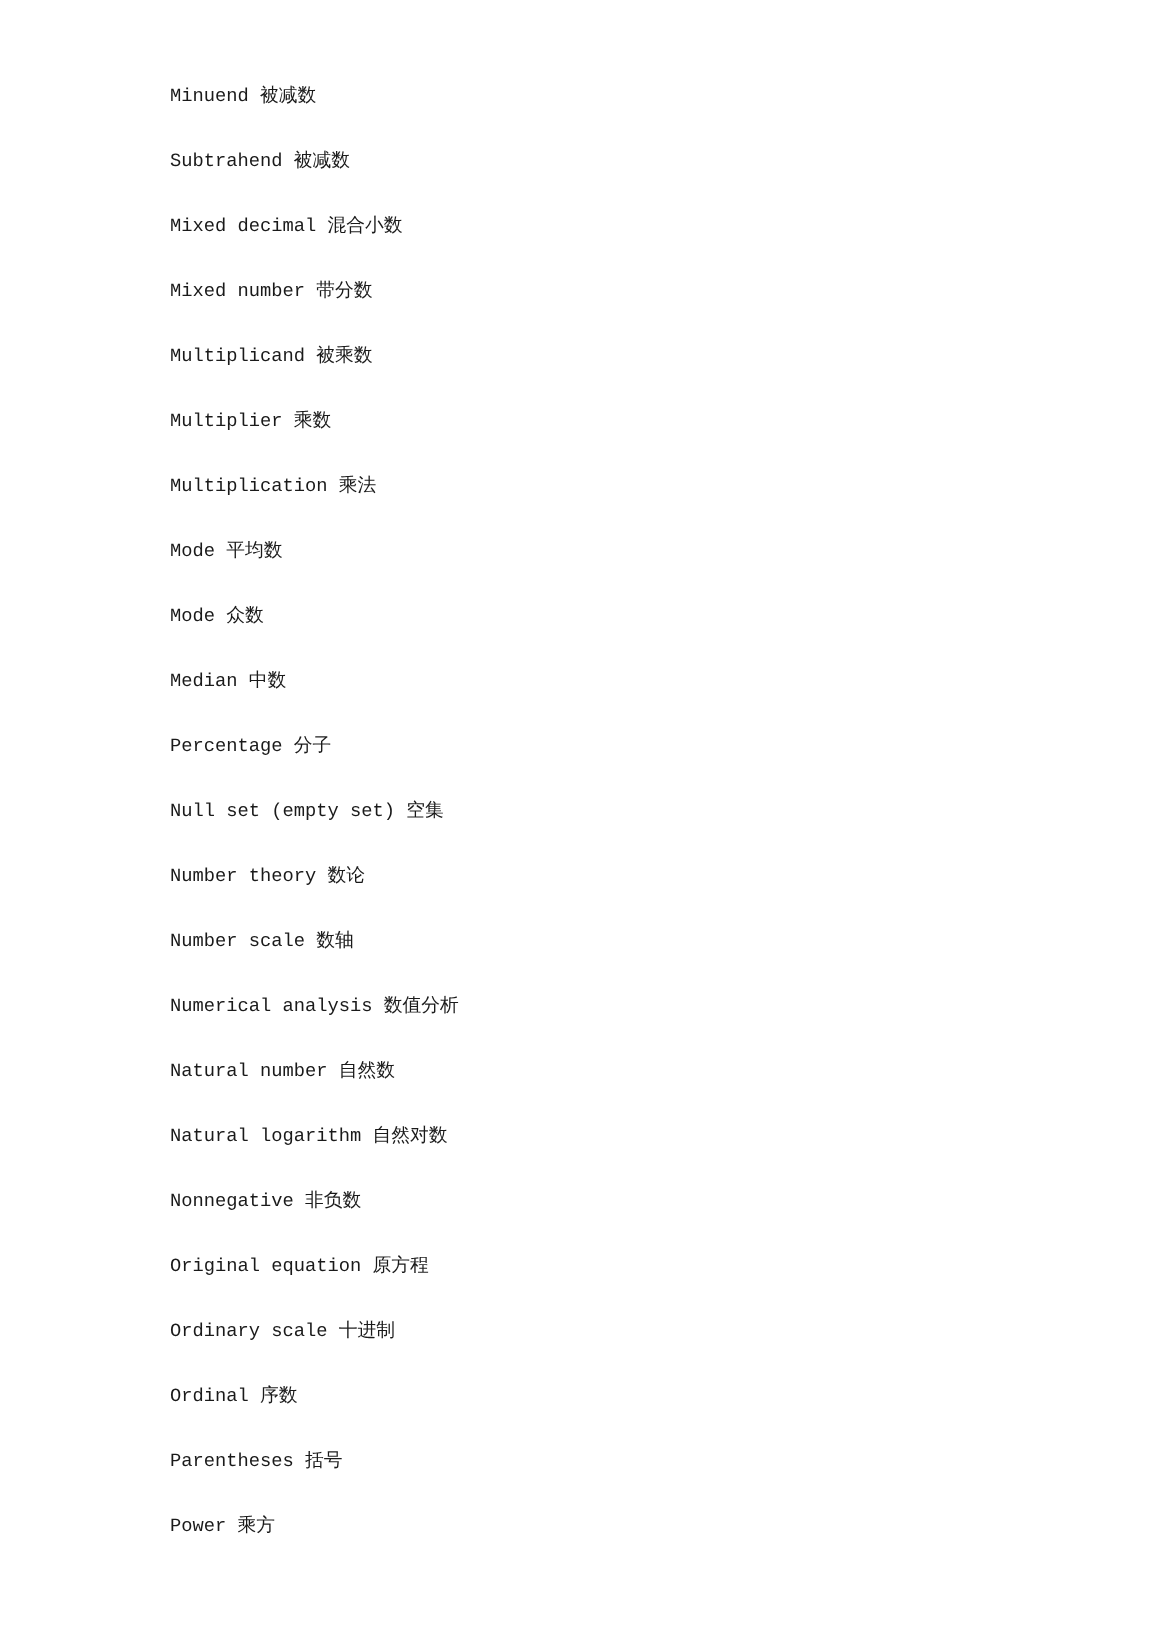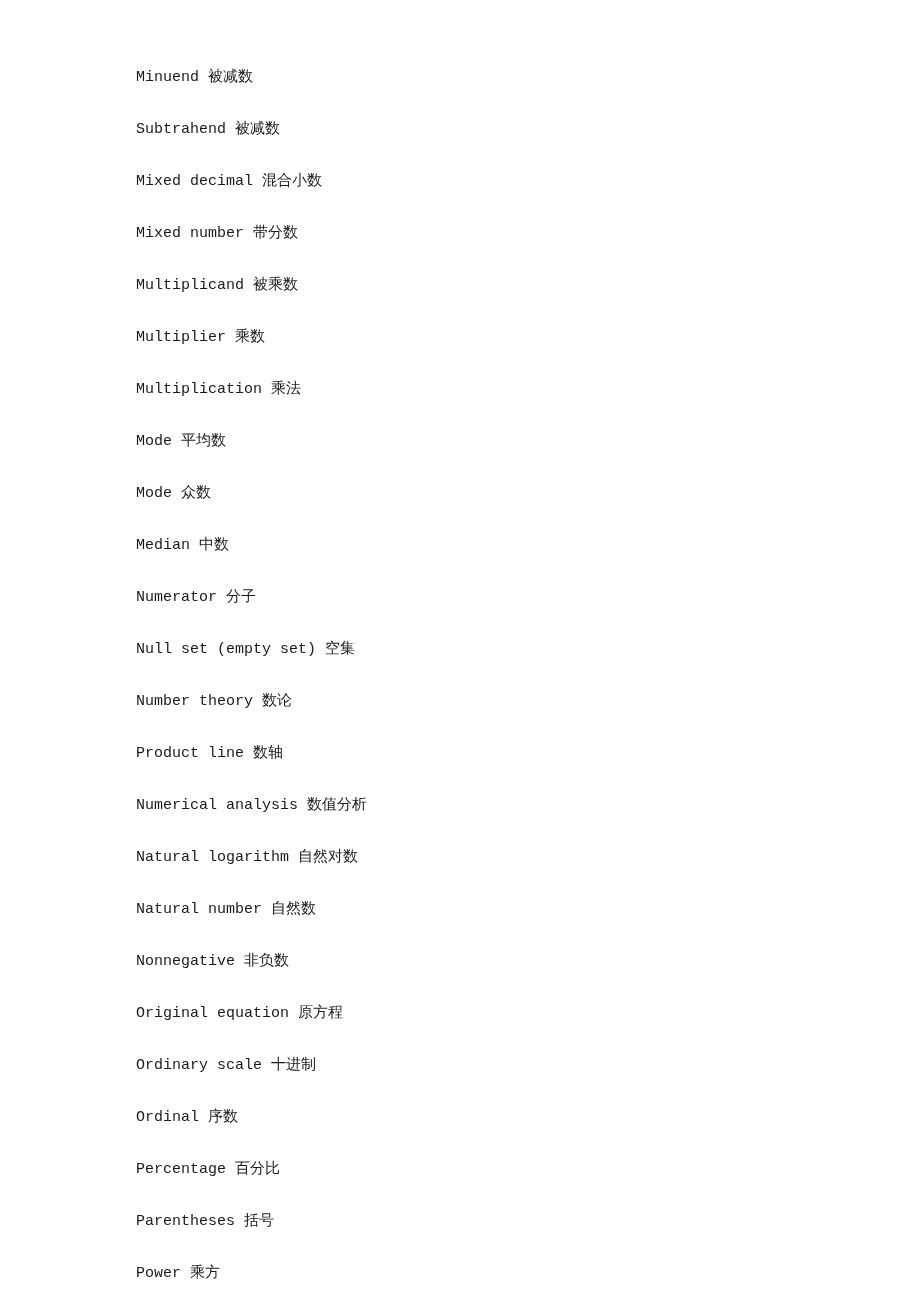--- a/index.html
+++ b/index.html
@@ -37,27 +37,26 @@
 <div class="term-item"><span>Minuend</span> <span>被减数</span></div>
     <div class="term-item"><span>Subtrahend</span> <span>被减数</span></div>
     <div class="term-item"><span>Mixed decimal</span> <span>混合小数</span></div>
     <div class="term-item"><span>Mixed number</span> <span>带分数</span></div>
     <div class="term-item"><span>Multiplicand</span> <span>被乘数</span></div>
     <div class="term-item"><span>Multiplier</span> <span>乘数</span></div>
     <div class="term-item"><span>Multiplication</span> <span>乘法</span></div>
     <div class="term-item"><span>Mode</span> <span>平均数</span></div>
     <div class="term-item"><span>Mode</span> <span>众数</span></div>
     <div class="term-item"><span>Median</span> <span>中数</span></div>
-    <div class="term-item"><span>Numerator</span> <span>分子</span></div>
+    <div class="term-item"><span>Percentage</span> <span>分子</span></div>
     <div class="term-item"><span>Null set (empty set)</span> <span>空集</span></div>
     <div class="term-item"><span>Number theory</span> <span>数论</span></div>
-    <div class="term-item"><span>Product line</span> <span>数轴</span></div>
+    <div class="term-item"><span>Number scale</span> <span>数轴</span></div>
     <div class="term-item"><span>Numerical analysis</span> <span>数值分析</span></div>
+    <div class="term-item"><span>Natural number</span> <span>自然数</span></div>
     <div class="term-item"><span>Natural logarithm</span> <span>自然对数</span></div>
-    <div class="term-item"><span>Natural number</span> <span>自然数</span></div>
     <div class="term-item"><span>Nonnegative</span> <span>非负数</span></div>
     <div class="term-item"><span>Original equation</span> <span>原方程</span></div>
     <div class="term-item"><span>Ordinary scale</span> <span>十进制</span></div>
     <div class="term-item"><span>Ordinal</span> <span>序数</span></div>
-    <div class="term-item"><span>Percentage</span> <span>百分比</span></div>
     <div class="term-item"><span>Parentheses</span> <span>括号</span></div>
     <div class="term-item"><span>Power</span> <span>乘方</span></div>
   </div>
 
 </body></html>

